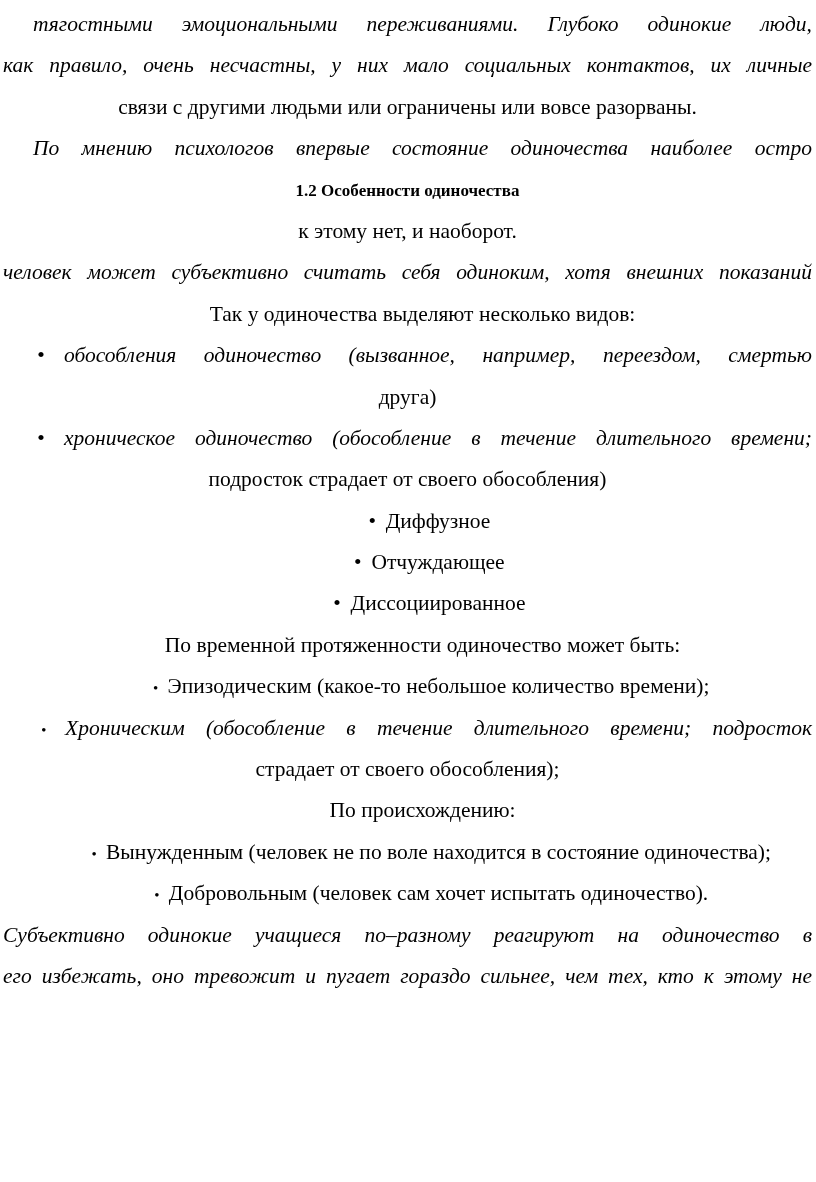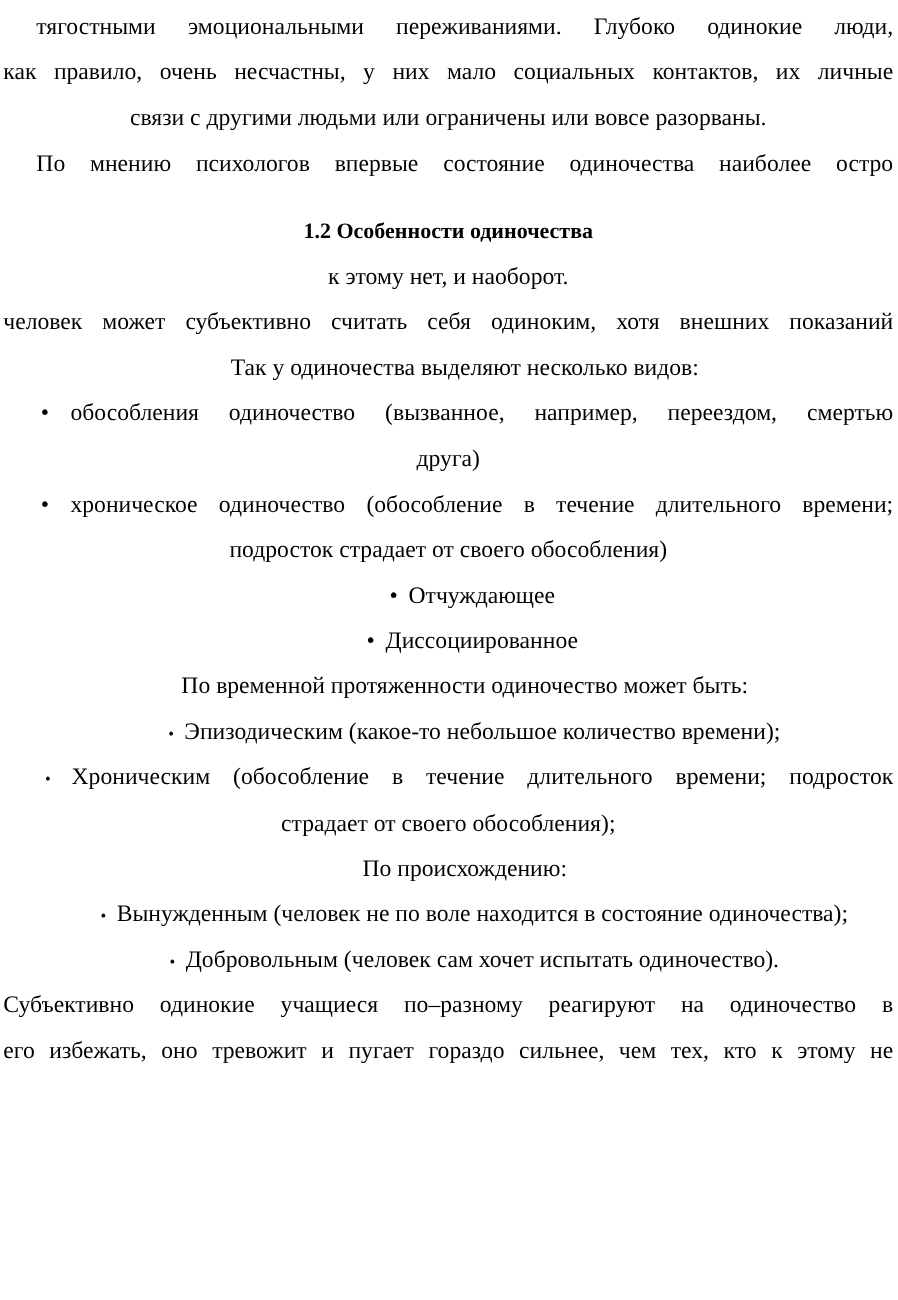--- a/index.html
+++ b/index.html
@@ -18,27 +18,27 @@
     overflow: hidden;
   }
   .line {
     height: 41.4px;
     line-height: 41.4px;
     text-align: center;
   }
   .j {
     text-align: justify;
     text-align-last: justify;
+    font-style: italic;
   }
   .ind { text-indent: 30px; }
   .hd {
     font-weight: bold;
     text-align: center;
-    font-size: 20px;
-    margin-top: 20px;
+    font-size: 17px;
   }
   .mk { display: inline-block; }
   .mk-lg { margin-left: 34px; width: 27px; }
   .mk-sm { margin-left: 38px; width: 24px; font-size: 15px; }
 </style>
 </head>
 <body>
 
 <div class="page">
 
@@ -55,20 +55,21 @@
 
   <div class="line ind">Так у одиночества выделяют несколько видов:</div>
 
 
   <div class="line j"><span class="mk mk-lg">•</span><span>обособления одиночество (вызванное, например, переездом, смертью</span></div>
   <div class="line">друга)</div>
 
   <div class="line j"><span class="mk mk-lg">•</span><span>хроническое одиночество (обособление в течение длительного времени;</span></div>
   <div class="line">подросток страдает от своего обособления)</div>
 
+  <div class="line"><span class="mk mk-lg">•</span><span>Диффузное</span></div>
 
   <div class="line"><span class="mk mk-lg">•</span><span>Отчуждающее</span></div>
 
   <div class="line"><span class="mk mk-lg">•</span><span>Диссоциированное</span></div>
 
   <div class="line ind">По временной протяженности одиночество может быть:</div>
 
   <div class="line"><span class="mk mk-sm">•</span><span>Эпизодическим (какое-то небольшое количество времени);</span></div>
 
   <div class="line j"><span class="mk mk-sm">•</span><span>Хроническим (обособление в течение длительного времени; подросток</span></div>

